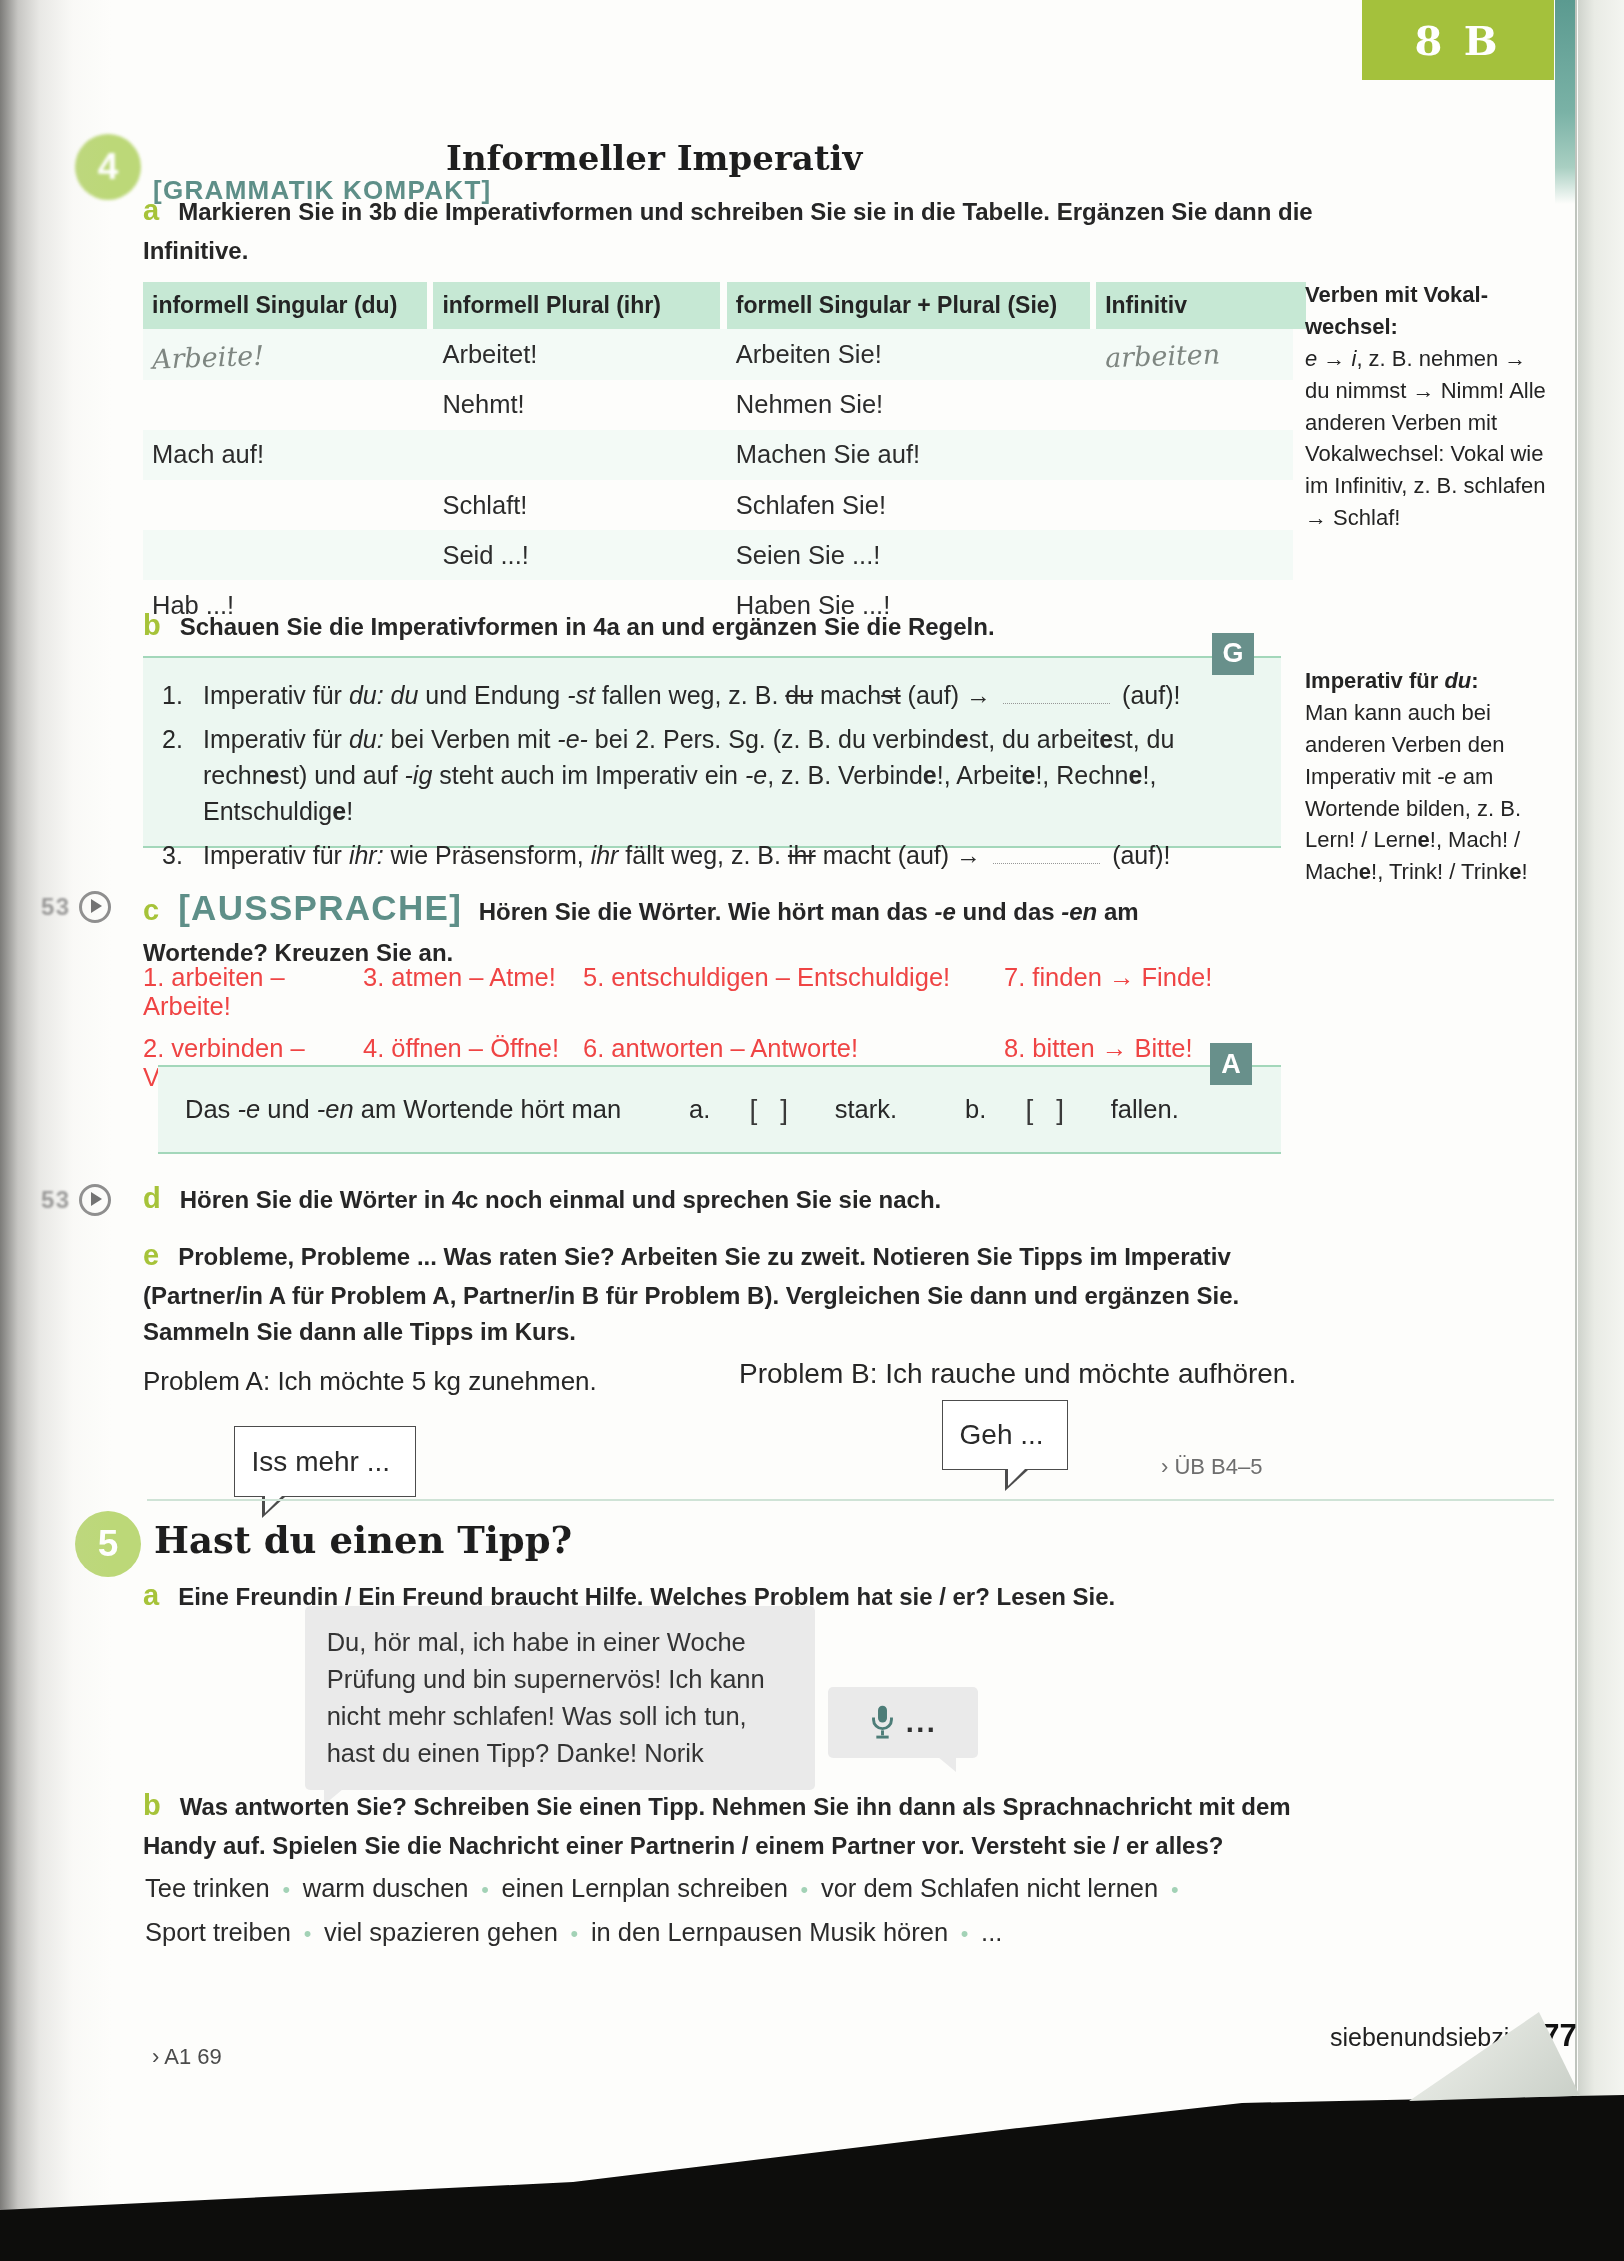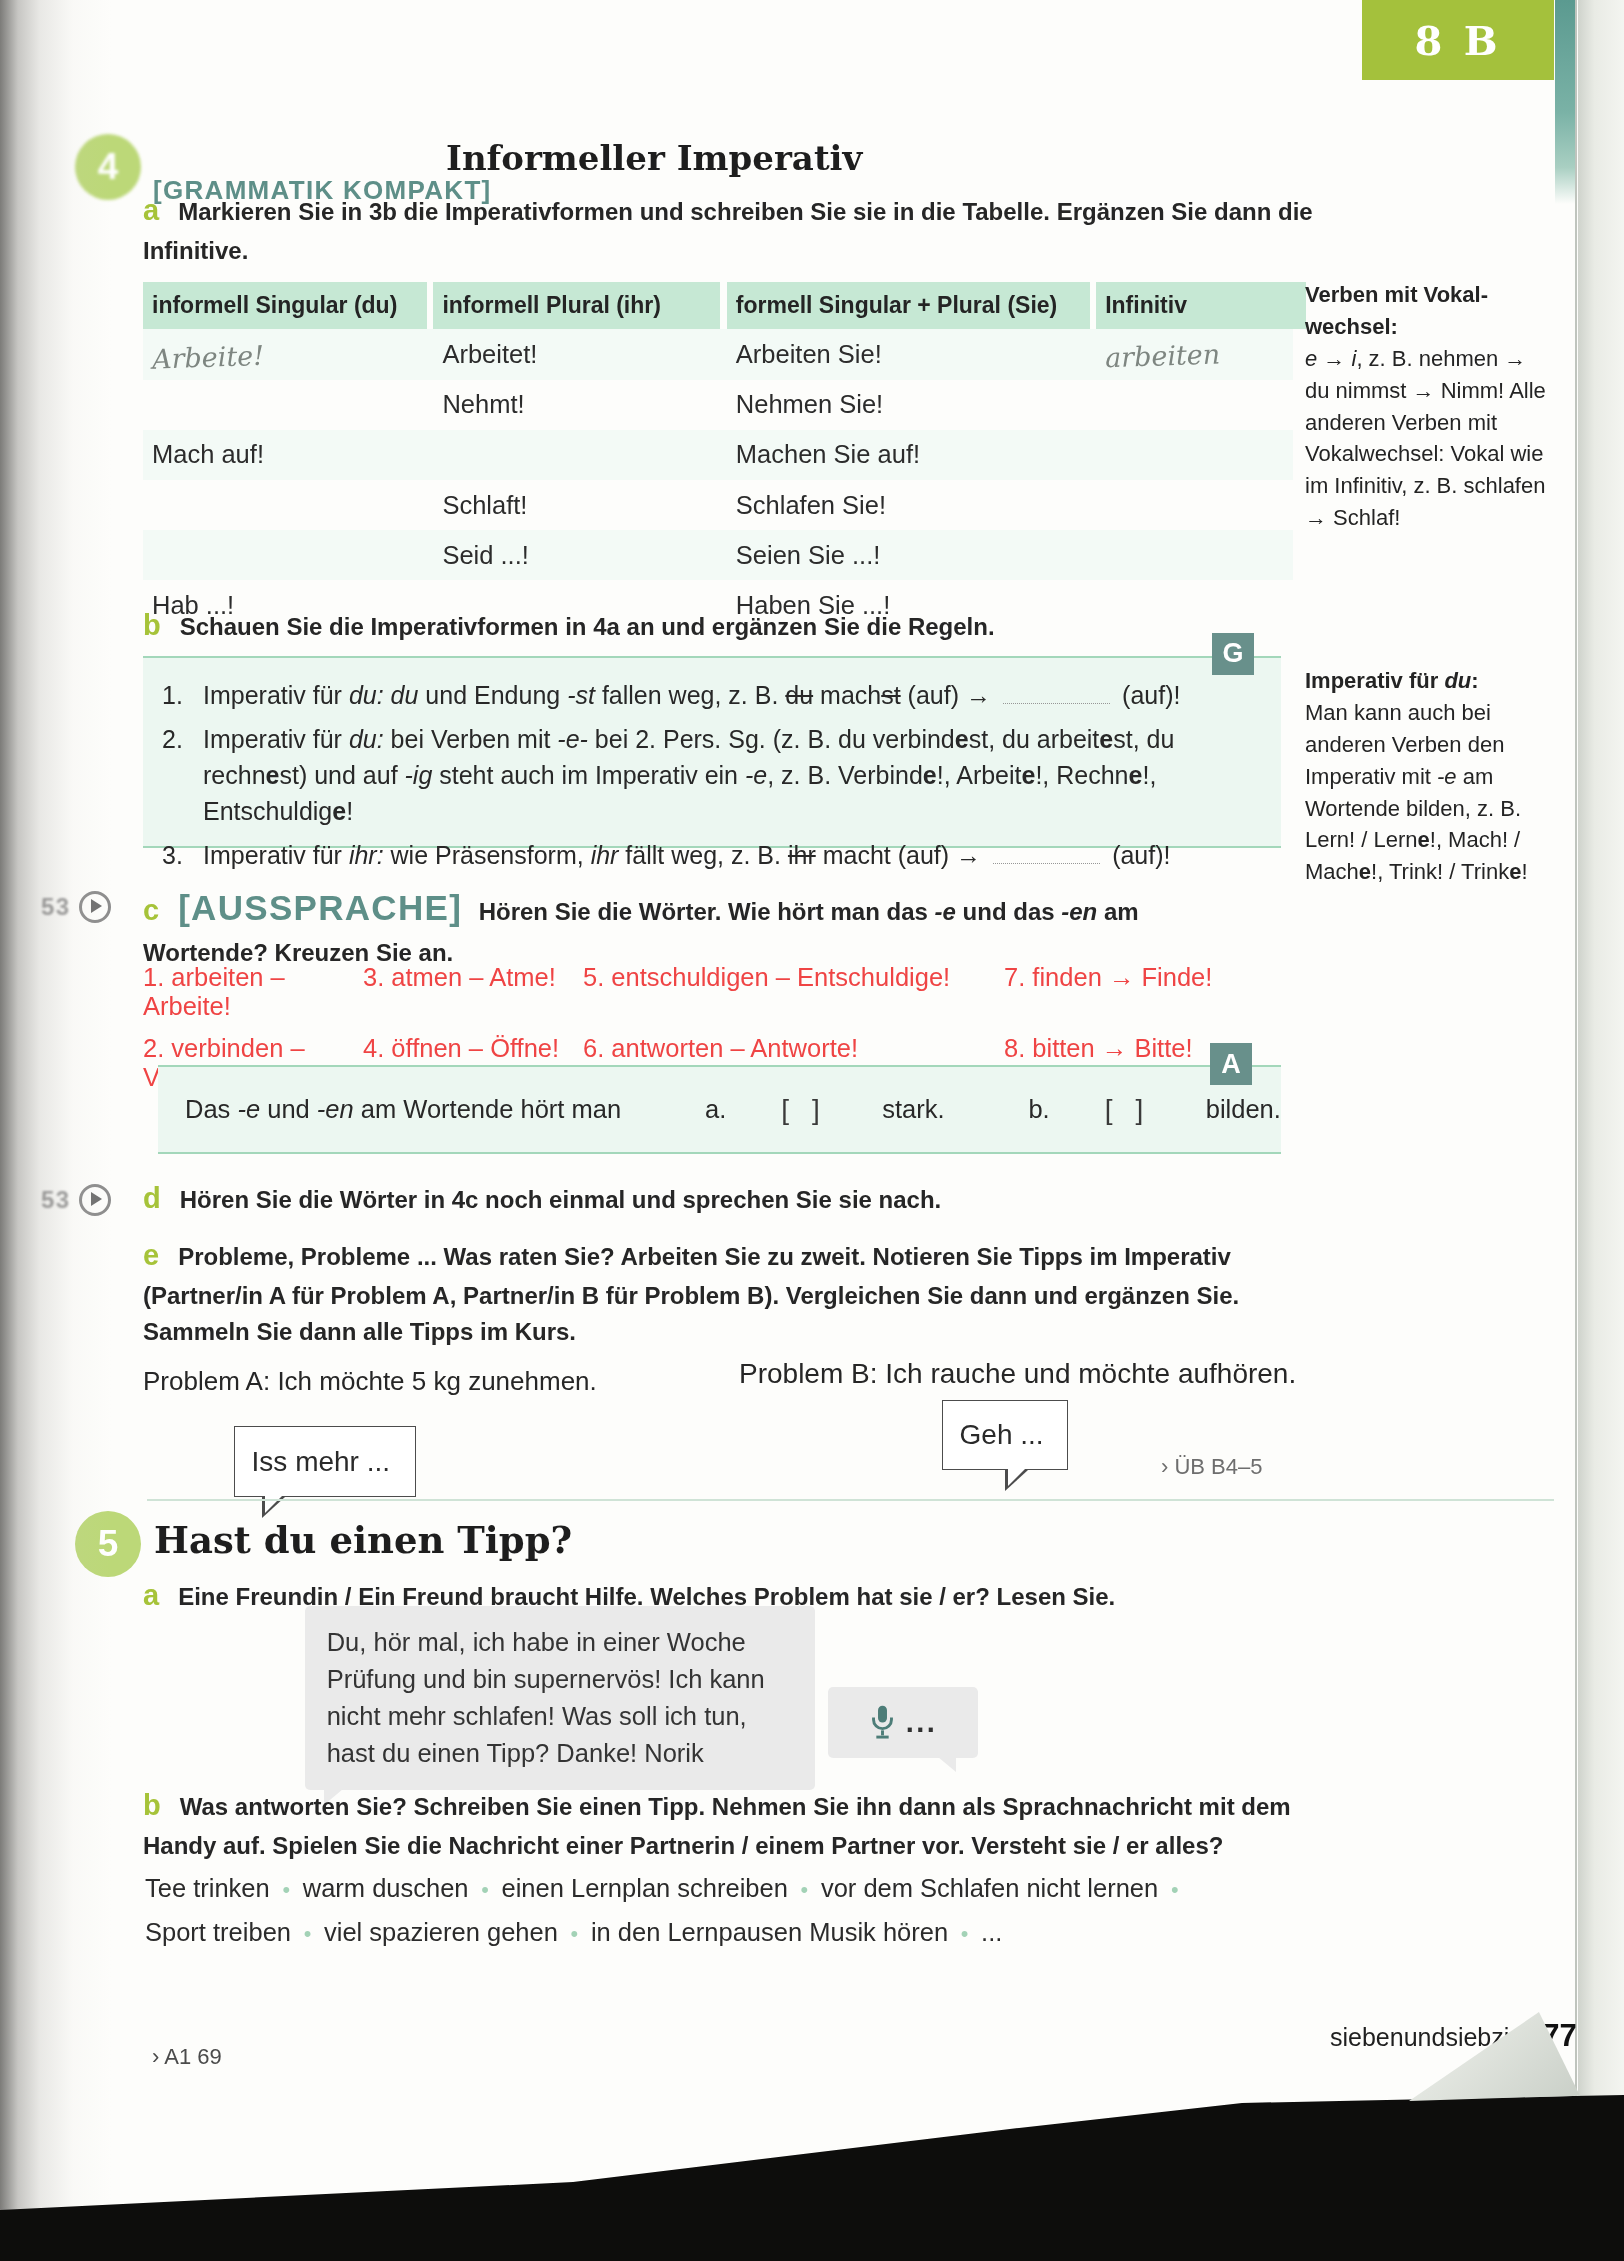--- a/index.html
+++ b/index.html
@@ -56,21 +56,21 @@
   .audio{position:absolute;display:flex;align-items:center;gap:9px;z-index:1;}
   .audio .num{font-size:24px;font-weight:700;color:#9b9b9b;letter-spacing:1.3px;filter:blur(0.9px);}
   .audio .pc{width:32px;height:32px;border:3.2px solid #8d8d8d;border-radius:50%;position:relative;filter:blur(0.3px);box-sizing:border-box;}
   .audio .pc::after{content:"";position:absolute;left:8.3px;top:5.1px;border-left:11.5px solid #707070;
                     border-top:7.6px solid transparent;border-bottom:7.6px solid transparent;}
   
   .citems{position:absolute;left:143px;top:963px;display:grid;grid-auto-flow:column;
           grid-template-rows:repeat(2,auto);grid-template-columns:220px 220px 421px 299px;
           row-gap:12.7px;font-size:25.5px;color:#ef4444;}
   
-  .abox-inner{display:flex;align-items:center;height:100%;padding-left:27px;font-size:25.5px;gap:16px;justify-content:space-between;}
+  .abox-inner{display:flex;align-items:center;height:100%;padding-left:27px;font-size:25.5px;gap:16px;}
   .br{letter-spacing:7.6px;font-size:28px;color:#3a3a3a;}
   .gap{display:inline-block;width:36px;}
   
   .speech{position:absolute;border:1.9px solid #4c4c4c;background:#fff;font-size:28px;color:#2a2a2a;
           display:flex;align-items:center;padding:0 16.6px;box-sizing:border-box;}
   .speech::before{content:"";position:absolute;bottom:-21.7px;left:27px;
       border-top:21.7px solid #4c4c4c;border-right:23px solid transparent;}
   .speech::after{content:"";position:absolute;bottom:-16.6px;left:30px;
       border-top:18px solid #fff;border-right:18px solid transparent;}
   .tailmid::before{left:50%;}
@@ -204,21 +204,21 @@
       <div class="badge" style="right:29px;top:-24px;">A</div>
       <div class="abox-inner">
         <span><span>Das </span><span class="i">-e</span><span> und </span><span class="i">-en</span><span> am Wortende hört man</span></span>
         <span class="gap"></span>
         <span>a.</span>&nbsp;
         <span class="br">[  ]</span>&nbsp;
         <span>stark.</span>
         <span class="gap"></span>
         <span>b.</span>&nbsp;
         <span class="br">[  ]</span>&nbsp;
-        <span>bilden.</span>
+        <span>fallen.</span>
       </div>
     </div>
 
     <div class="audio" style="left:41px;top:1184px;">
       <span class="num">53</span>
       <span class="pc"></span>
     </div>
     <div class="p bold" style="left:143px;top:1177px;width:1176px;">
       <span class="lab">d</span><span>Hören Sie die Wörter in 4c noch einmal und sprechen Sie sie nach.</span>
     </div>

